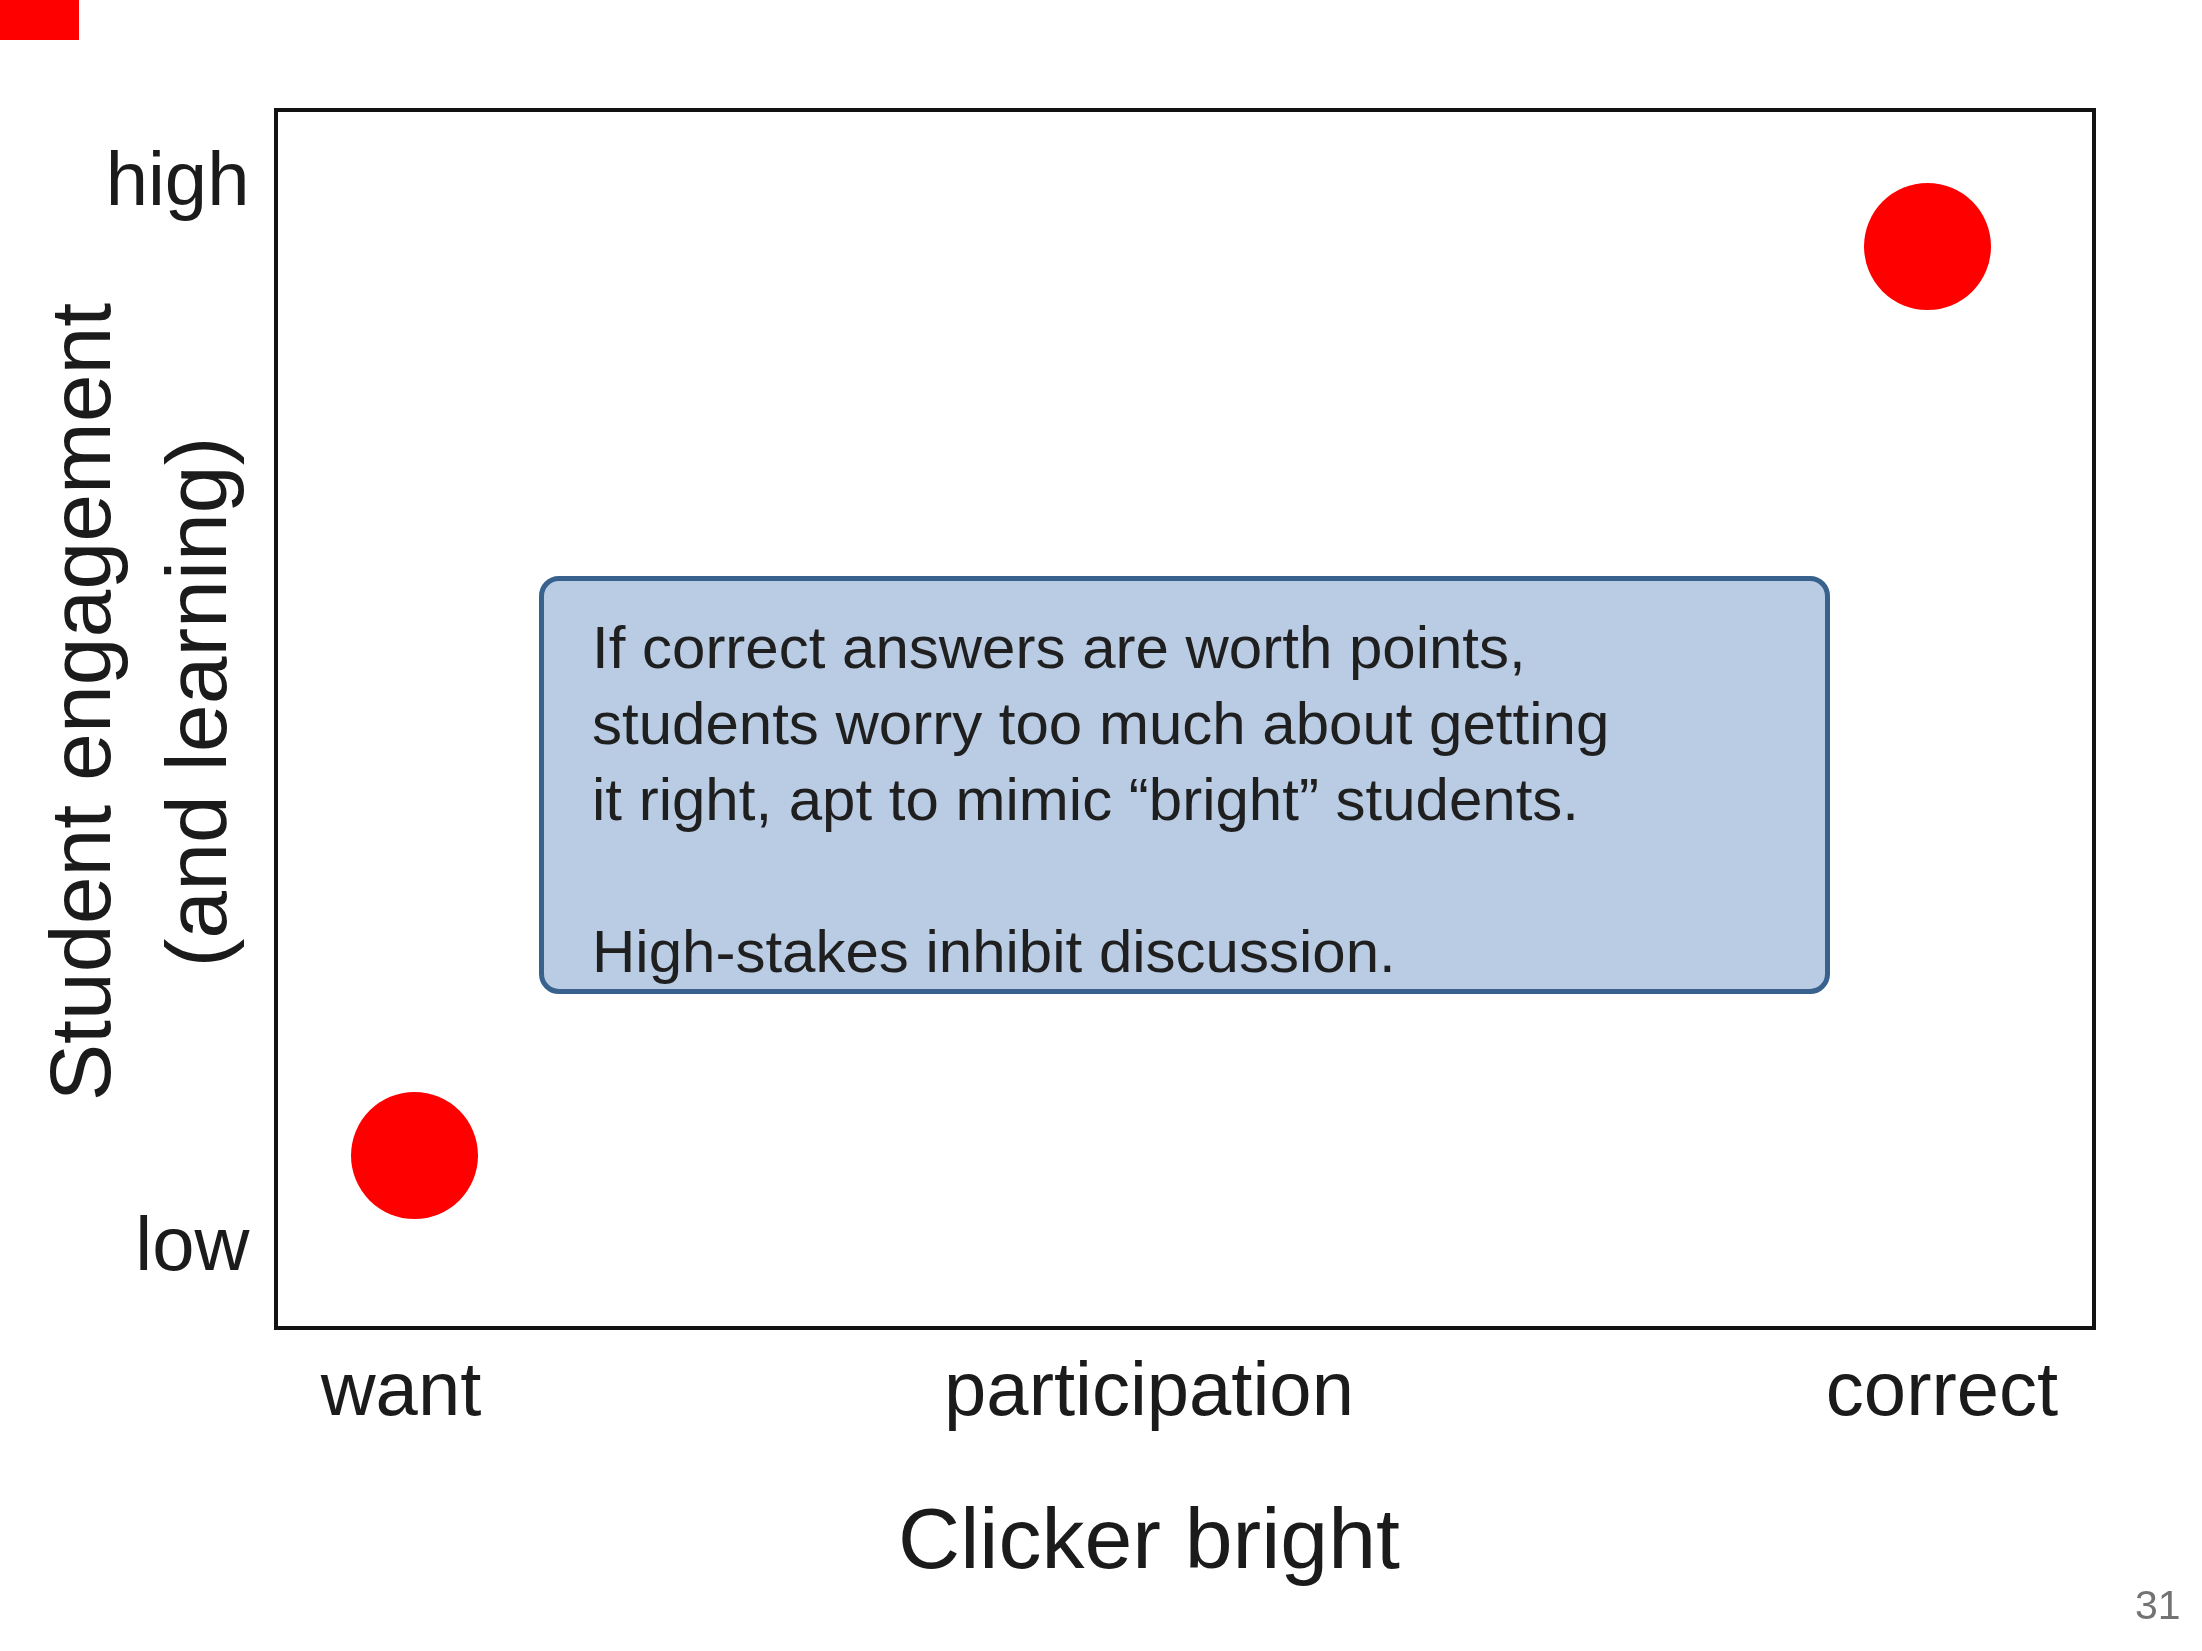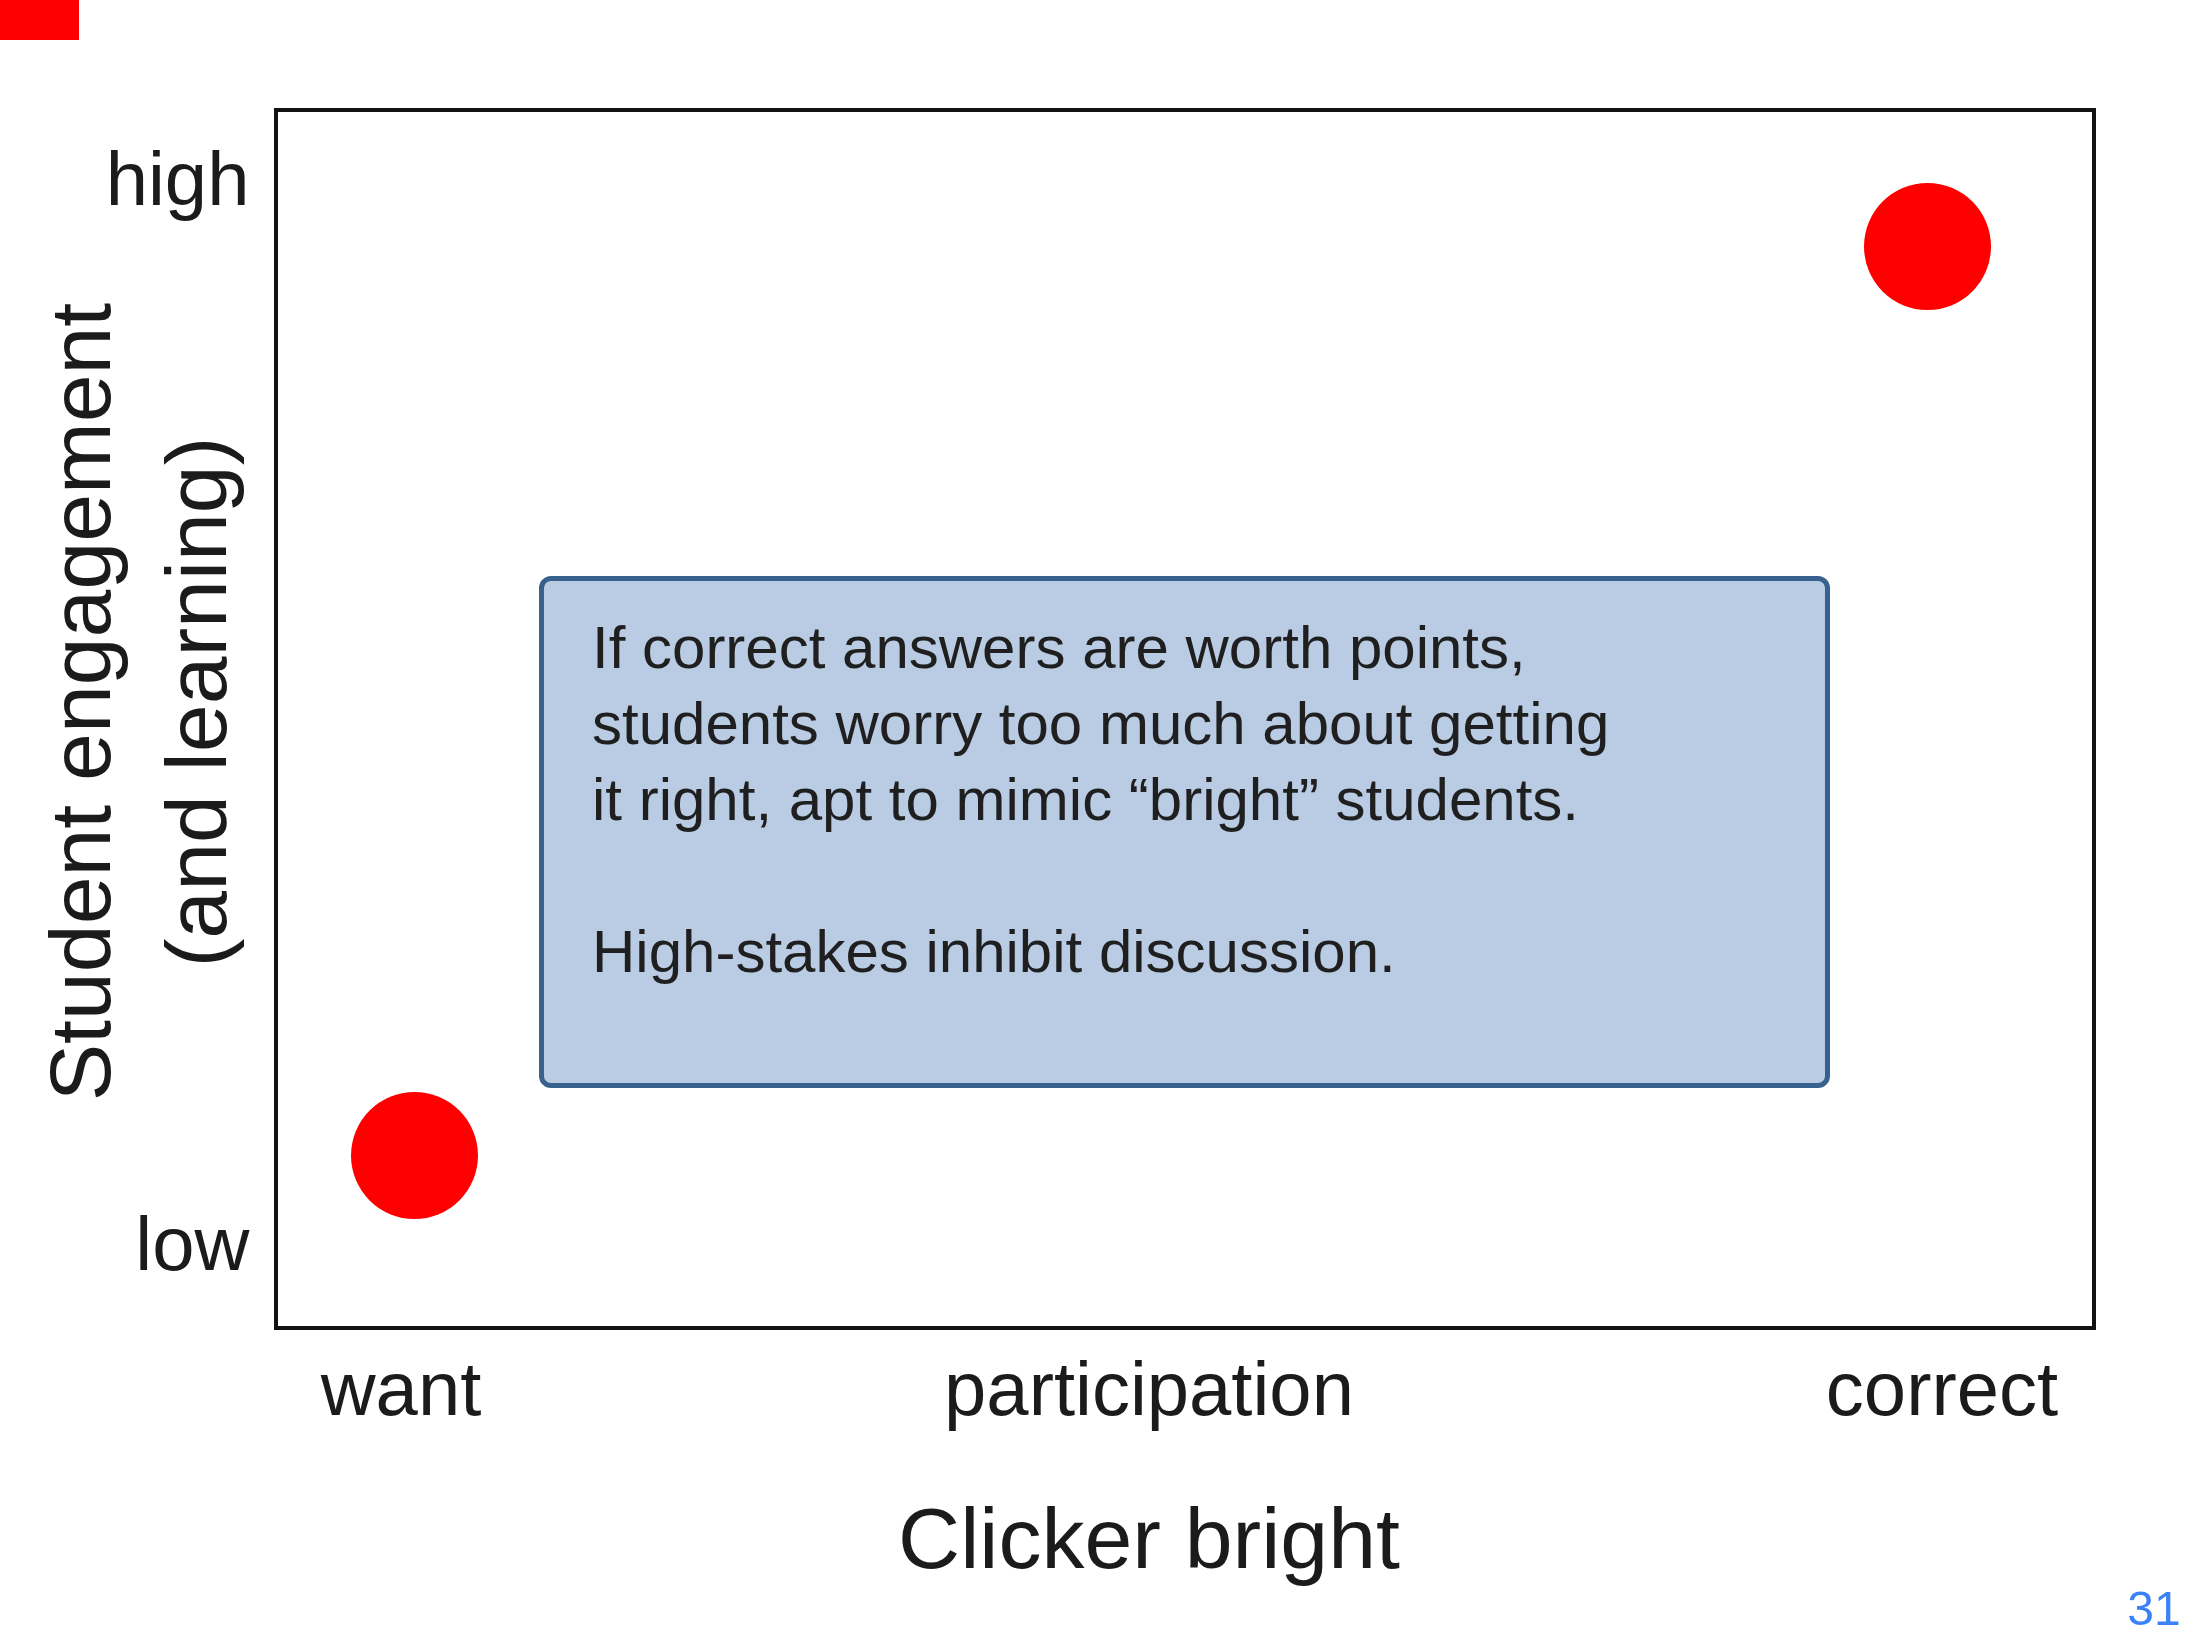--- a/index.html
+++ b/index.html
@@ -86,44 +86,44 @@
     display: flex;
     align-items: center;
     justify-content: center;
     font-size: 59px;
     white-space: nowrap;
   }
   .callout-main {
     left: 539px;
     top: 576px;
     width: 1291px;
-    height: 512px;
-    border-radius: 12px;
+    height: 418px;
+    border-radius: 20px;
     font-size: 60px;
     line-height: 76px;
     padding: 29px 26px 0 48px;
   }
   .callout-main .callout-text {
     white-space: pre-line;
   }
   .dot {
     position: absolute;
     width: 127px;
     height: 127px;
     border-radius: 50%;
     background: #ff0000;
   }
   .dot-correct-high { left: 1864px; top: 183px; }   
   .dot-none-low     { left: 351px;  top: 1092px; }  
   .page-number {
     position: absolute;
     right: 22.4px;
     top: 1585px;
-    color: #3b82f6;
-    font-size: 48px;
+    color: #737373;
+    font-size: 41px;
     line-height: 1;
   }
 </style>
 </head>
 <body>
 
 <div class="slide">
 
   <div class="corner-marker"></div>
 

